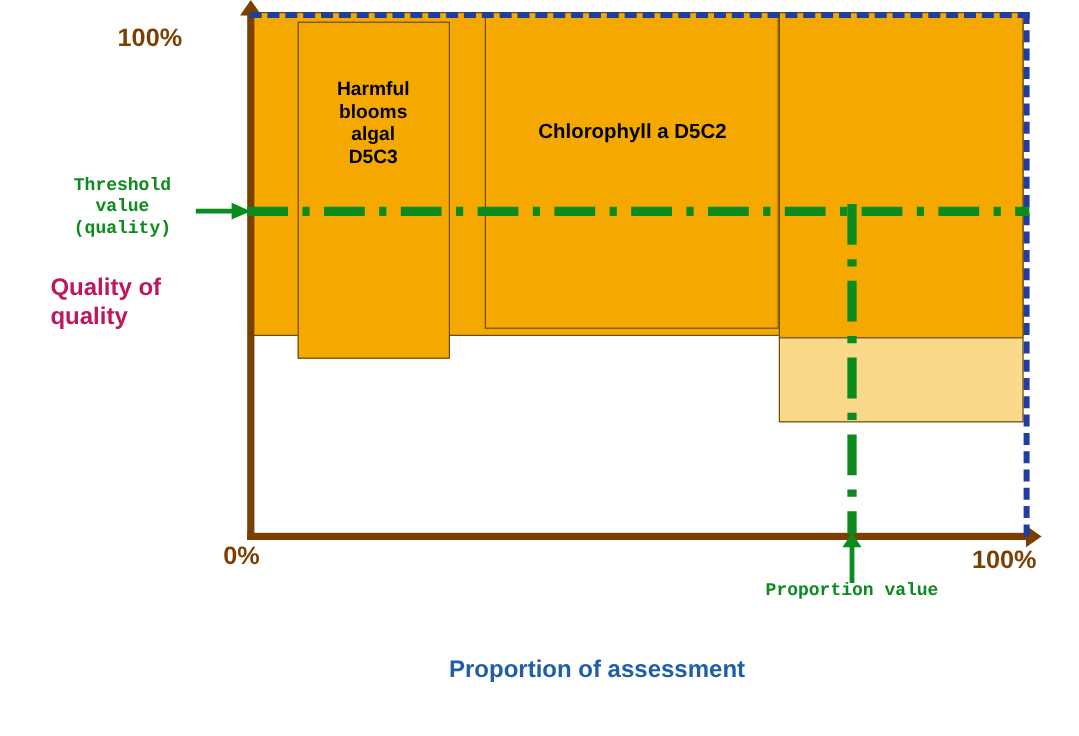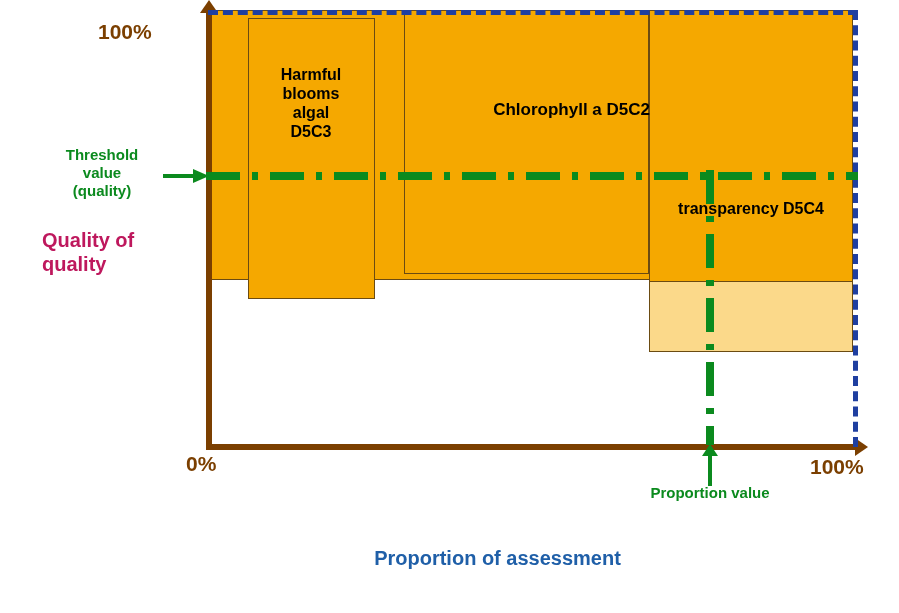--- a/index.html
+++ b/index.html
@@ -123,20 +123,21 @@
     height: 275px;
   }
 
   
   .anno-green {
     position: absolute;
     color: #0b8a1e;
     font-weight: bold;
     text-align: center;
     line-height: 1.2;
+    font-family: Liberation Mono, monospace;
   }
   .arrow-right-green {
     position: absolute;
     width: 46px;
     height: 16px;
   }
   .arrow-up-green {
     position: absolute;
     width: 18px;
     height: 42px;
@@ -183,25 +184,24 @@
 
   <div class="bar-light" style="left:649px; top:281px; width:204px; height:71px;"></div>
 
   <div class="bar-label" style="left:252px; top:66px; width:118px; font-size:16px;">
     <div>Harmful</div>
     <div>blooms</div>
     <div>algal</div>
     <div>D5C3</div>
   </div>
 
-  <div class="bar-label" style="left:404px; top:100px; width:246px; font-size:17px;text-align:right;">Chlorophyll a D5C2</div>
+  <div class="bar-label" style="left:404px; top:100px; width:246px; font-size:17px;">Chlorophyll a D5C2</div>
 
 
   <div class="bar-label" style="left:650px; top:200px; width:202px; font-size:16px;">
-    <div>transparency D5C4</div>
   </div>
 
   <div class="axis-y"></div>
   <div class="axis-y-arrow"></div>
   <div class="axis-x"></div>
   <div class="axis-x-arrow"></div>
 
   <div class="frame-top"></div>
   <div class="frame-right"></div>
 

